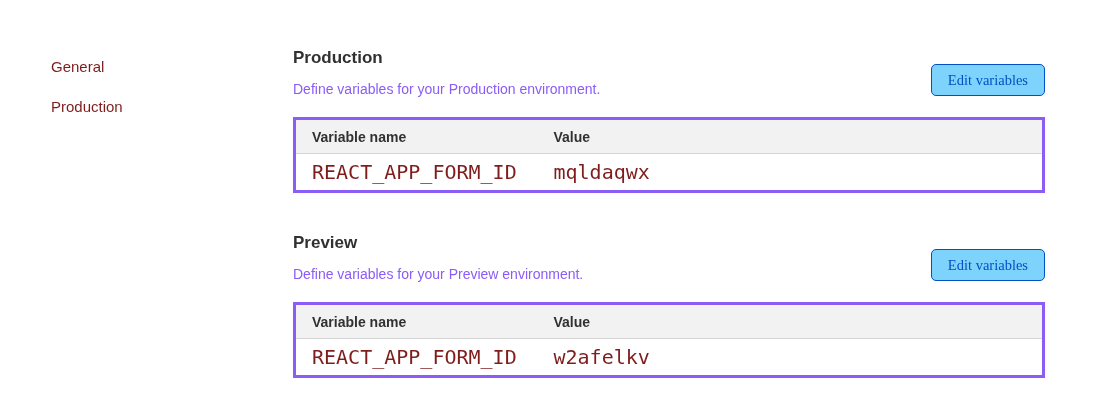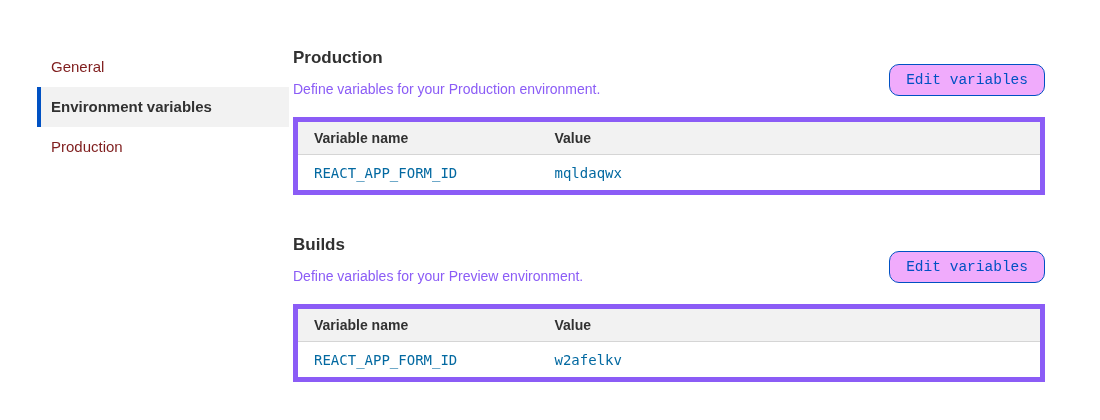--- a/index.html
+++ b/index.html
@@ -58,35 +58,35 @@
     font-size: 14px;
     line-height: 17px;
     color: #8b5cf6;
   }
   .edit-btn {
     position: absolute;
     top: 16px;
     right: 0;
     height: 32px;
     padding: 0 16px;
-    background: #f0abfc;
+    background: #7dd3fc;
     border: 1.5px solid #0051c3;
-    border-radius: 10px;
+    border-radius: 5px;
     color: #0051c3;
-    font-family: Liberation Mono, monospace;
+    font-family: Liberation Serif, serif;
     font-size: 14.5px;
     cursor: pointer;
   }
 
   
   .vars-table {
     margin-top: 19px;
     width: 100%;
     border-collapse: collapse;
-    border: 5px solid #8b5cf6;
+    border: 3px solid #8b5cf6;
     border-radius: 2px;
   }
   .vars-table th {
     height: 35px;
     background: #f2f2f2;
     text-align: left;
     padding-left: 16px;
     font-size: 14px;
     font-weight: 700;
     color: #313131;
@@ -94,33 +94,32 @@
   .vars-table td {
     height: 38px;
     border-top: 1px solid #d5d5d5;
     padding-left: 16px;
     background: #ffffff;
   }
   .vars-table th:first-child,
   .vars-table td:first-child { width: 243px; }
   .mono {
     font-family: "DejaVu Sans Mono", "Liberation Mono", monospace;
-    font-size: 14px;
-    color: #0369a1;
+    font-size: 20px;
+    color: #7f1d1d;
     margin-top: 15px;
   }
 </style>
 </head>
 <body>
 
 <div class="page">
 
   <nav class="sidebar">
     <div class="nav-item">General</div>
-    <div class="nav-item selected">Environment variables</div>
     <div class="nav-item">Production</div>
   </nav>
 
   <main class="main">
 
     <section class="section">
       <h2 class="section-title">Production</h2>
       <p class="section-desc">Define variables for your Production environment.</p>
       <button class="edit-btn">Edit variables</button>
       <table class="vars-table">
@@ -133,21 +132,21 @@
         <tbody>
           <tr>
             <td class="mono">REACT_APP_FORM_ID</td>
             <td class="mono">mqldaqwx</td>
           </tr>
         </tbody>
       </table>
     </section>
 
     <section class="section">
-      <h2 class="section-title">Builds</h2>
+      <h2 class="section-title">Preview</h2>
       <p class="section-desc">Define variables for your Preview environment.</p>
       <button class="edit-btn">Edit variables</button>
       <table class="vars-table">
         <thead>
           <tr>
             <th>Variable name</th>
             <th>Value</th>
           </tr>
         </thead>
         <tbody>

